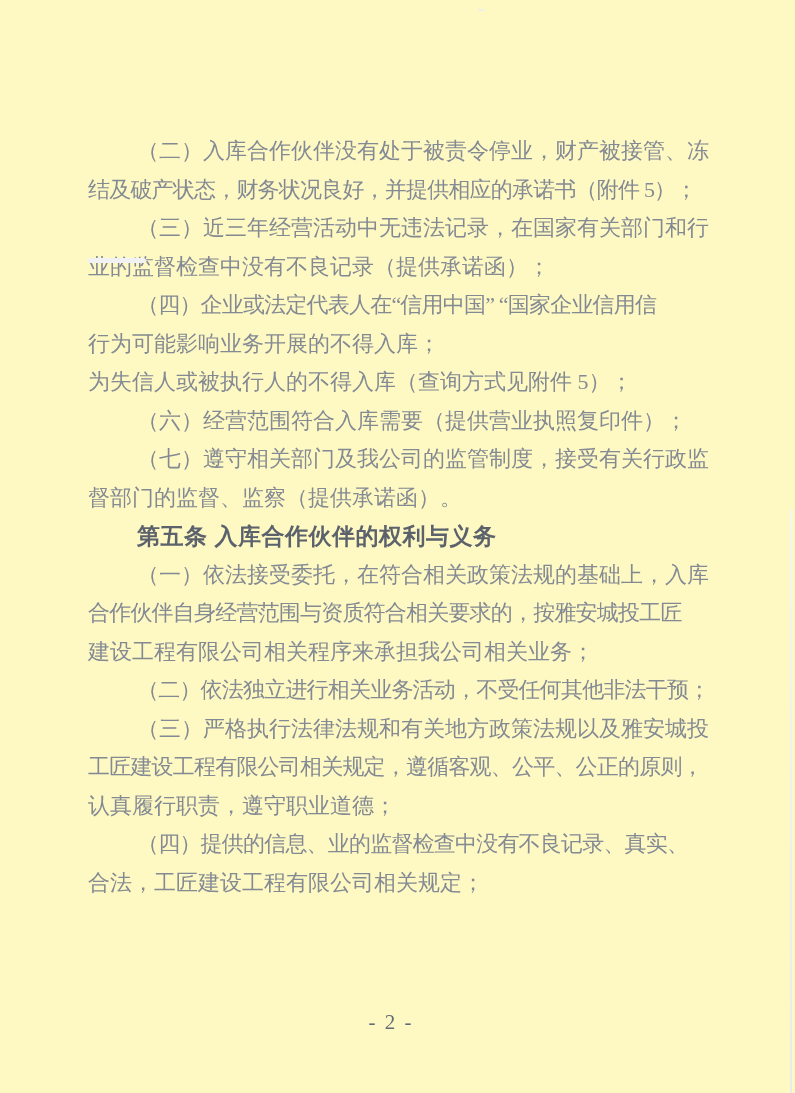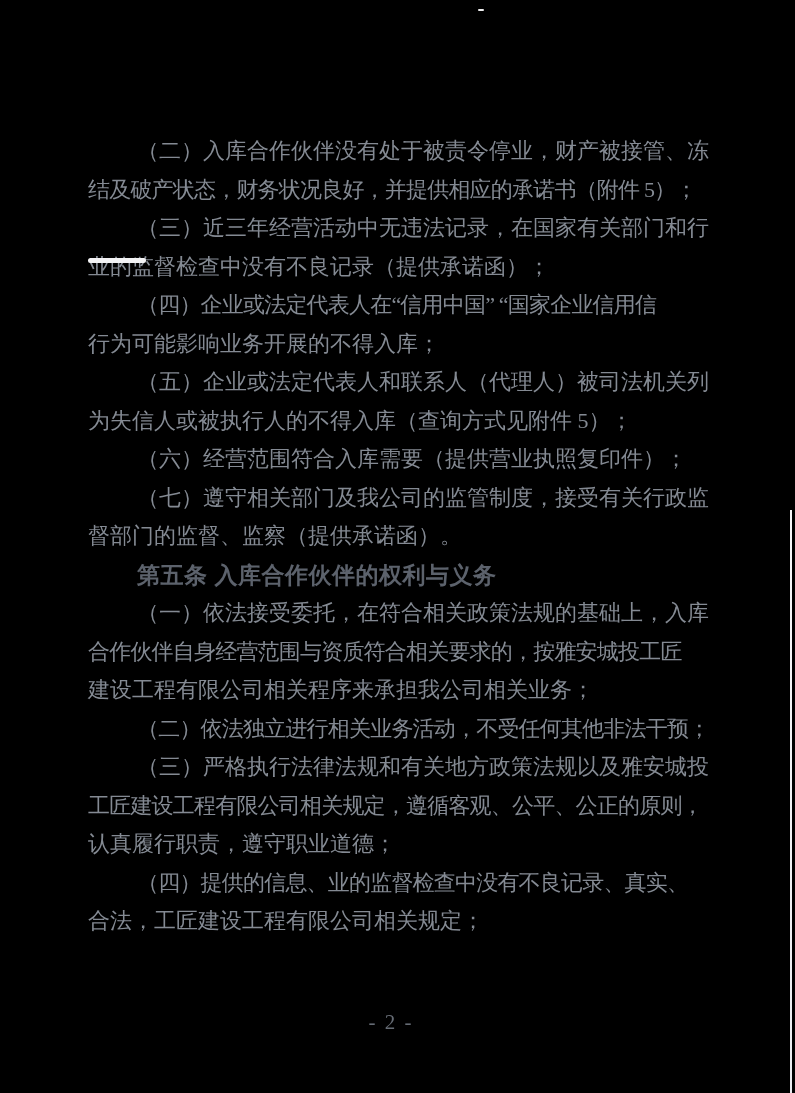--- a/index.html
+++ b/index.html
@@ -5,21 +5,21 @@
   html, body {
     margin: 0;
     padding: 0;
     background: #e9e9e9;
   }
   .page {
     position: relative;
     width: 795px;
     height: 1093px;
     margin: 0 auto;
-    background: #000000;
+    background: #fef9c3;
     overflow: hidden;
     font-family: "Liberation Serif", "DejaVu Serif", serif;
   }
   .content {
     position: absolute;
     left: 88px;
     top: 132px;
     width: 620px;
   }
   .line {
@@ -86,21 +86,20 @@
 <body>
 
 <div class="page">
   <div class="content" id="doc-lines">
       <div class="line indent">（二）入库合作伙伴没有处于被责令停业，财产被接管、冻</div>
       <div class="line tight">结及破产状态，财务状况良好，并提供相应的承诺书（附件 5）；</div>
       <div class="line indent">（三）近三年经营活动中无违法记录，在国家有关部门和行</div>
       <div class="line">业的监督检查中没有不良记录（提供承诺函）；</div>
       <div class="line indent tight">（四）企业或法定代表人在“信用中国” “国家企业信用信</div>
       <div class="line">行为可能影响业务开展的不得入库；</div>
-      <div class="line indent">（五）企业或法定代表人和联系人（代理人）被司法机关列</div>
       <div class="line">为失信人或被执行人的不得入库（查询方式见附件 5）；</div>
       <div class="line indent">（六）经营范围符合入库需要（提供营业执照复印件）；</div>
       <div class="line indent">（七）遵守相关部门及我公司的监管制度，接受有关行政监</div>
       <div class="line">督部门的监督、监察（提供承诺函）。</div>
       <div class="line indent heading">第五条 入库合作伙伴的权利与义务</div>
       <div class="line indent">（一）依法接受委托，在符合相关政策法规的基础上，入库</div>
       <div class="line tight">合作伙伴自身经营范围与资质符合相关要求的，按雅安城投工匠</div>
       <div class="line">建设工程有限公司相关程序来承担我公司相关业务；</div>
       <div class="line indent tight">（二）依法独立进行相关业务活动，不受任何其他非法干预；</div>
       <div class="line indent">（三）严格执行法律法规和有关地方政策法规以及雅安城投</div>

